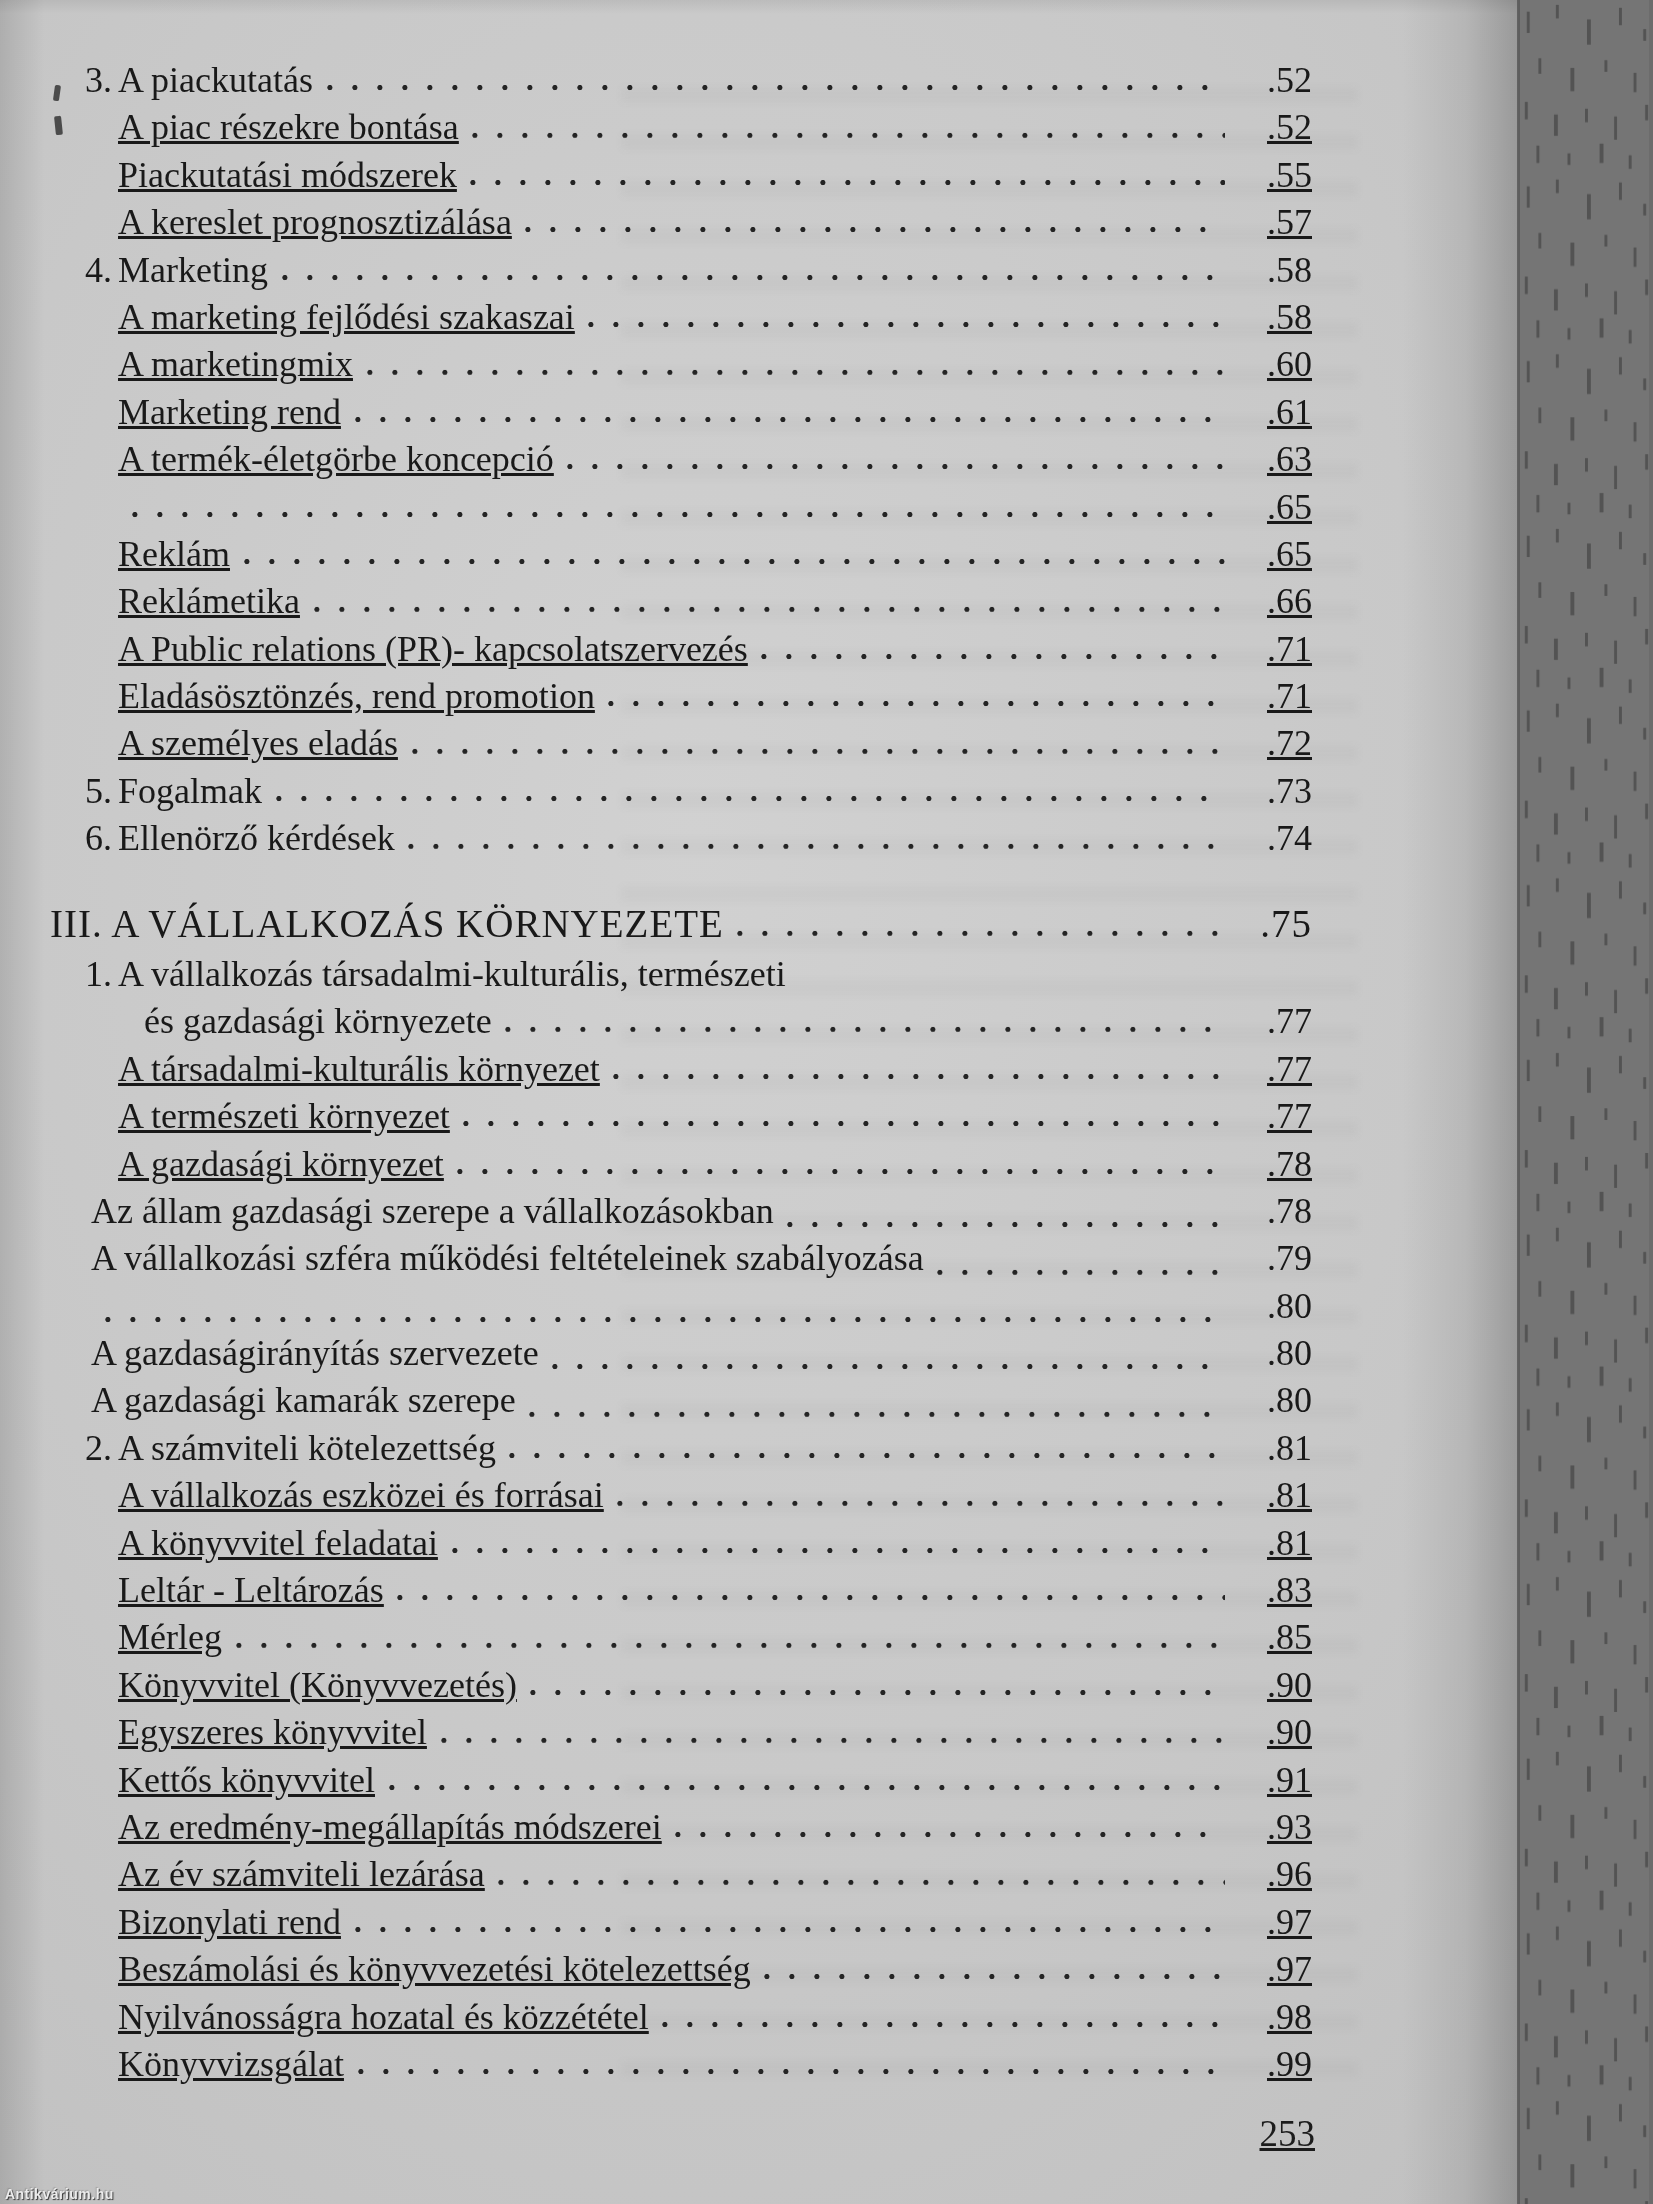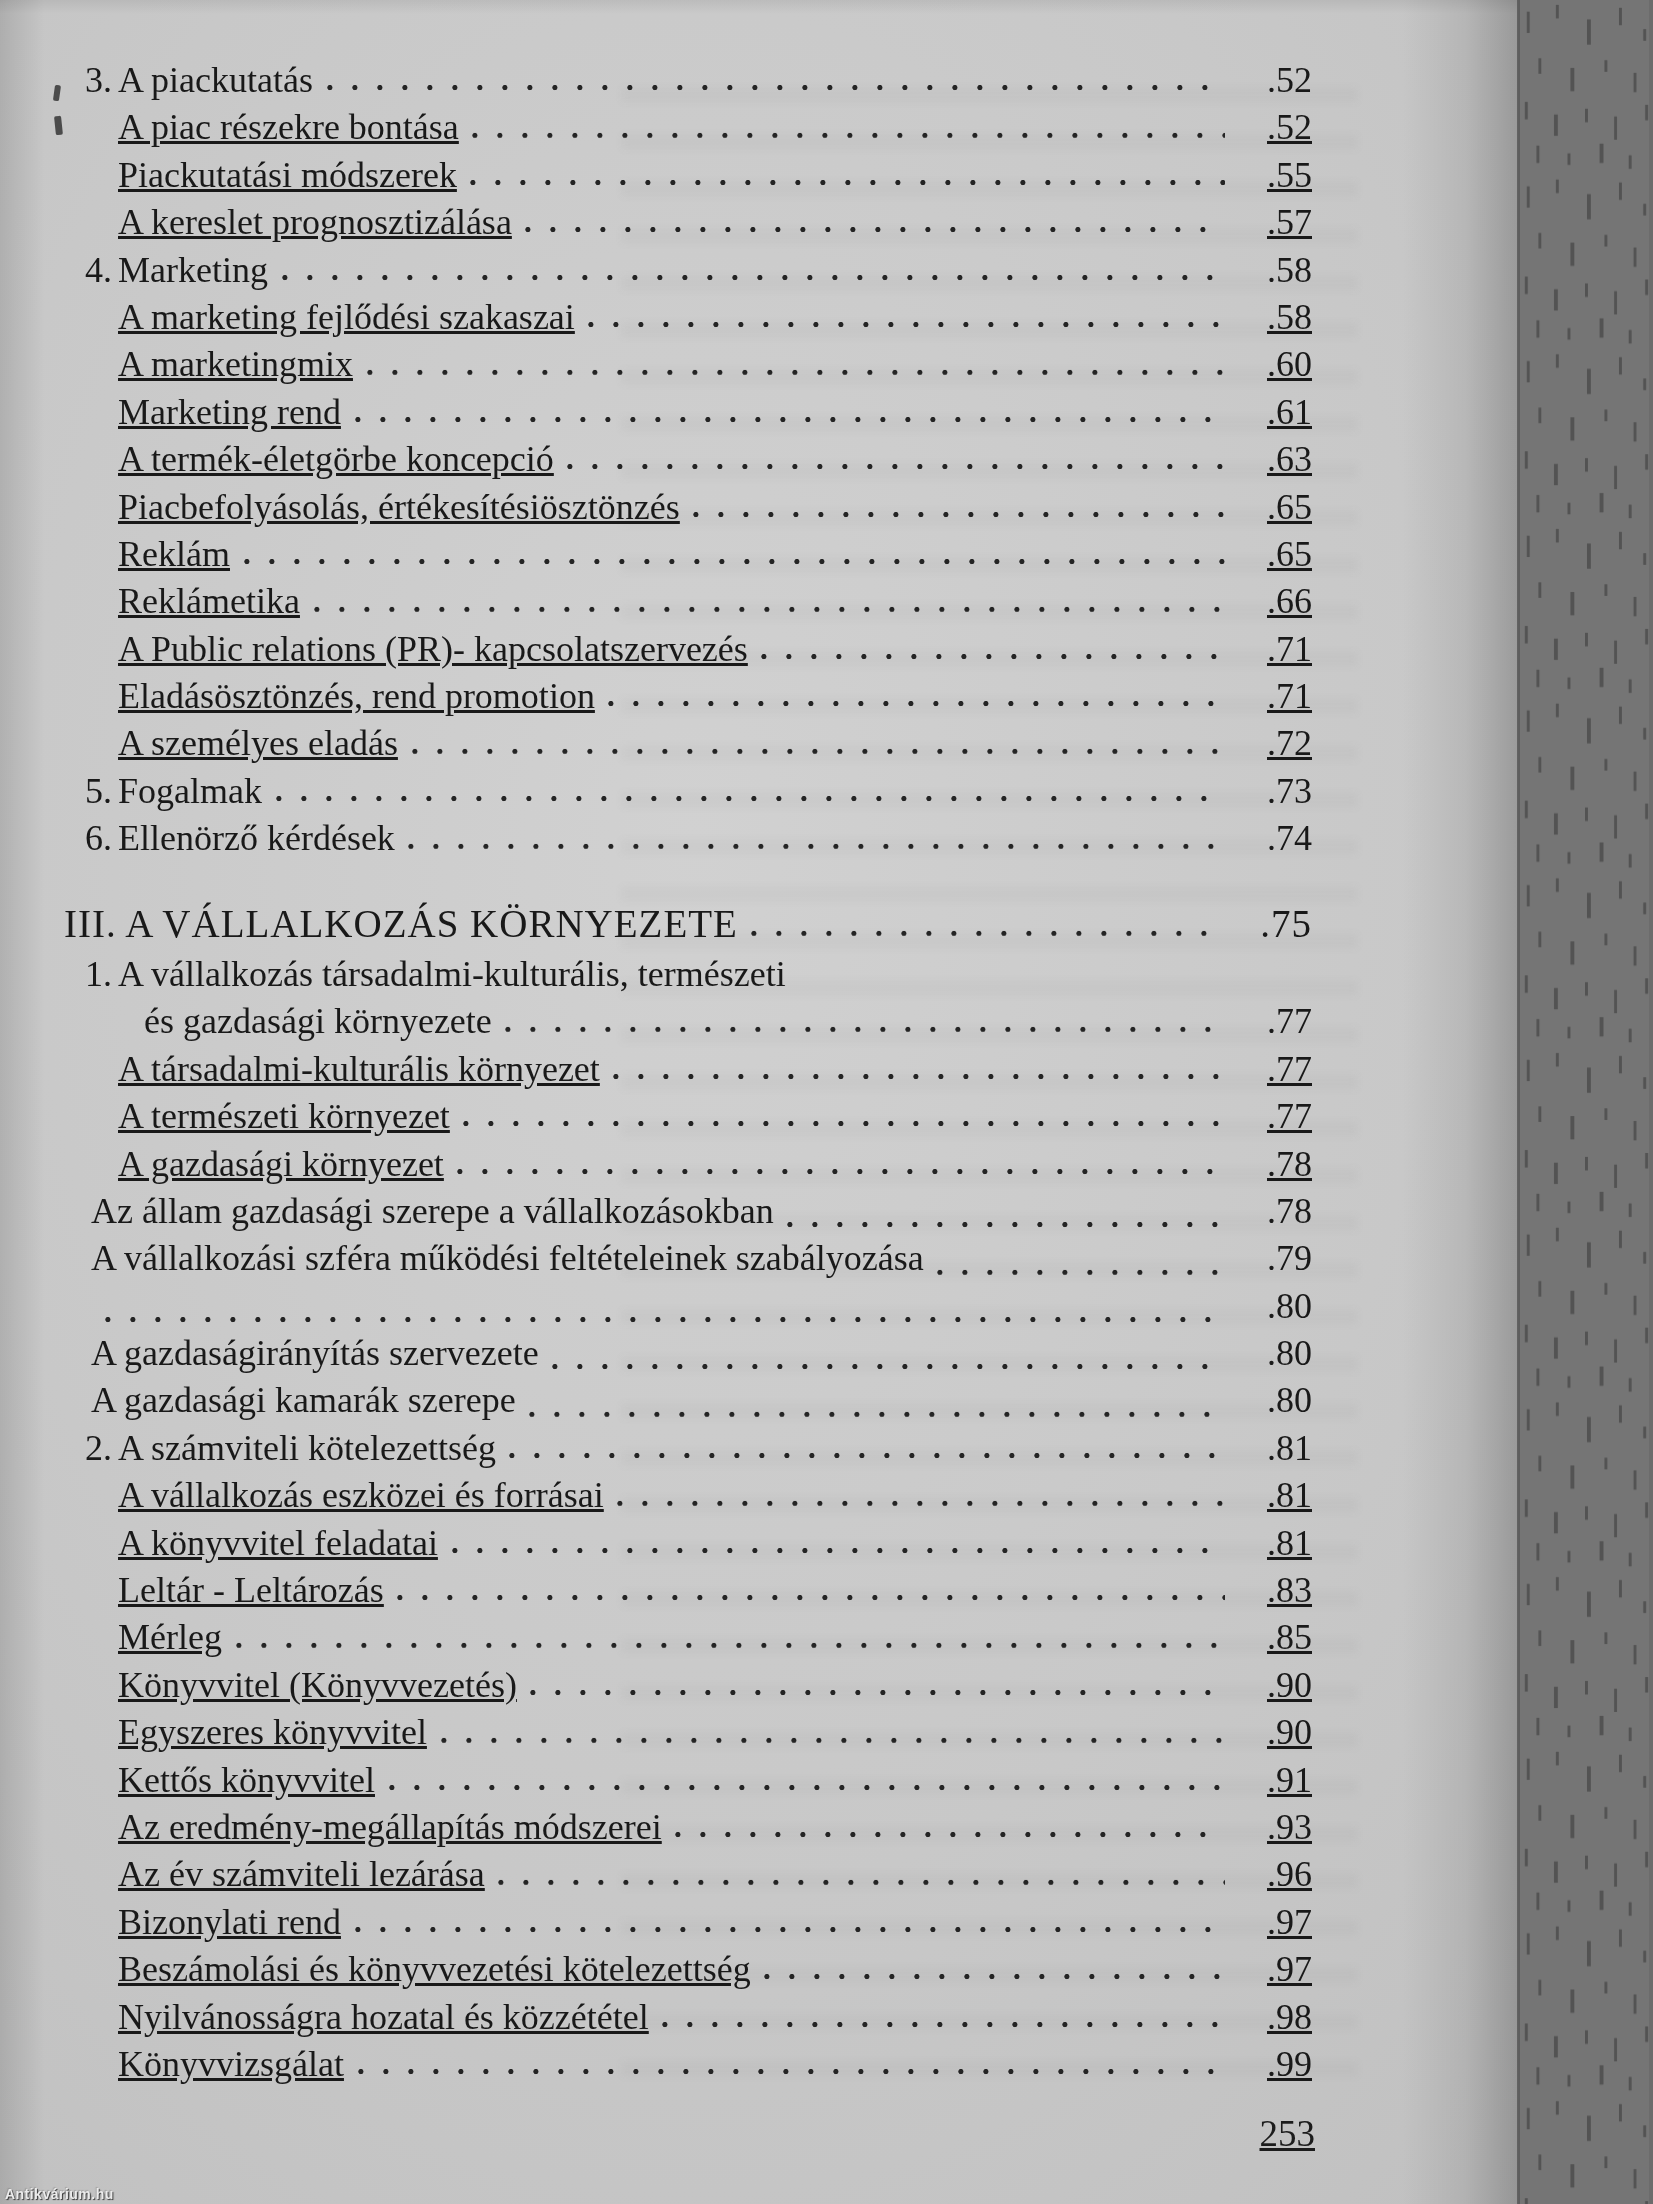--- a/index.html
+++ b/index.html
@@ -50,21 +50,21 @@
     white-space:nowrap;
   }
   .toc-row.section{
     font-size:39px;line-height:45px;letter-spacing:1px;
     margin-top:45px;margin-bottom:9.7px;
   }
   .toc-row.item1{margin-left:85px;}
   .toc-row.item2{margin-left:118px;text-decoration:underline;}
   .toc-row.item3{margin-left:91px;align-items:flex-end;}
   .toc-row.cont{margin-left:144px;}
-  .toc-row.section{margin-left:64px;}
+  .toc-row.section{margin-left:50px;}
   .toc-num{display:inline-block;width:33px;}
   .toc-label{flex:0 0 auto;}
   .toc-leader{
     flex:1 1 auto;height:8.7px;margin-left:13.6px;margin-right:3.9px;
     background-image:radial-gradient(circle at 2.9px 4.4px, #242424 2.2px, rgba(0,0,0,0) 2.9px);
     background-size:25px 8.7px;
     background-repeat:repeat-x;
   }
   .toc-page{flex:0 0 auto;min-width:83px;text-align:right;}
 
@@ -142,21 +142,20 @@
       <span class="toc-page">.61</span>
     </div>
       <div class="toc-row item2">
 
       <span class="toc-label">A termék-életgörbe koncepció</span>
       <span class="toc-leader"></span>
       <span class="toc-page">.63</span>
     </div>
       <div class="toc-row item2">
 
-      <span class="toc-label">Piacbefolyásolás, értékesítésiösztönzés</span>
       <span class="toc-leader"></span>
       <span class="toc-page">.65</span>
     </div>
       <div class="toc-row item2">
 
       <span class="toc-label">Reklám</span>
       <span class="toc-leader"></span>
       <span class="toc-page">.65</span>
     </div>
       <div class="toc-row item2">

